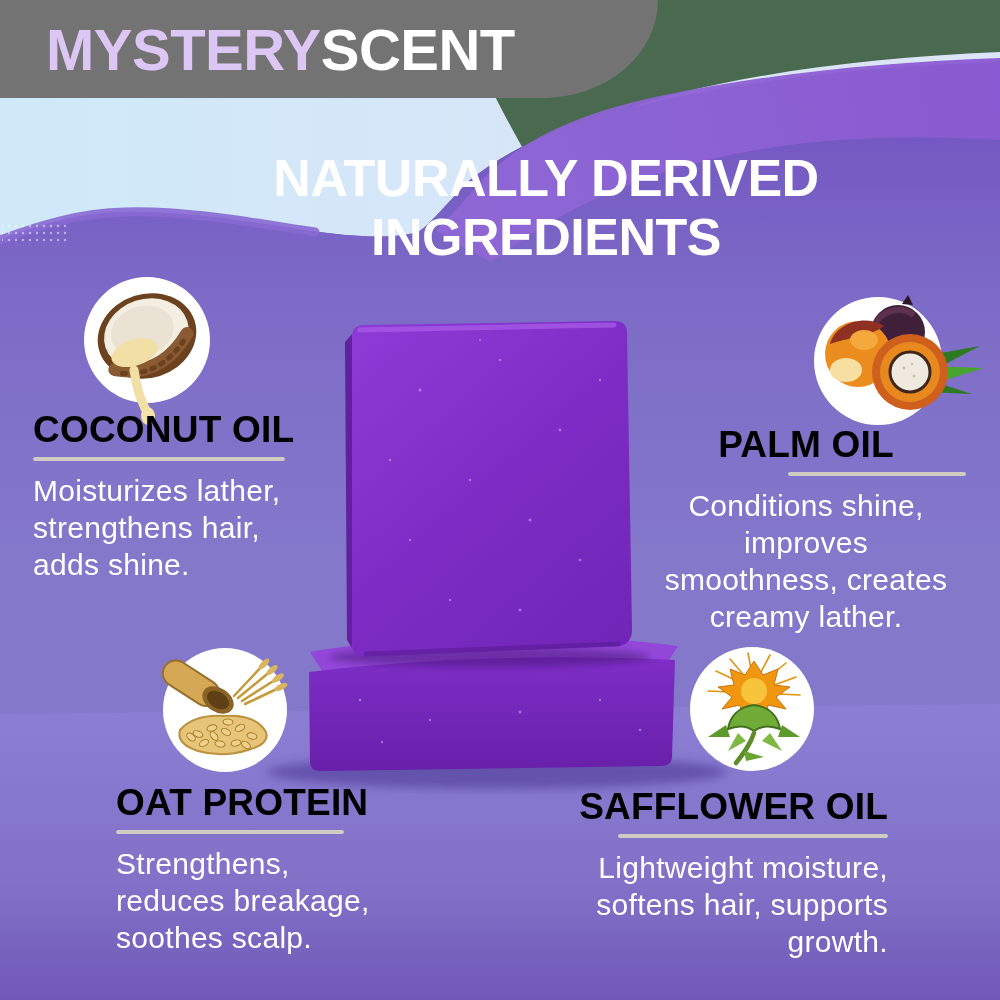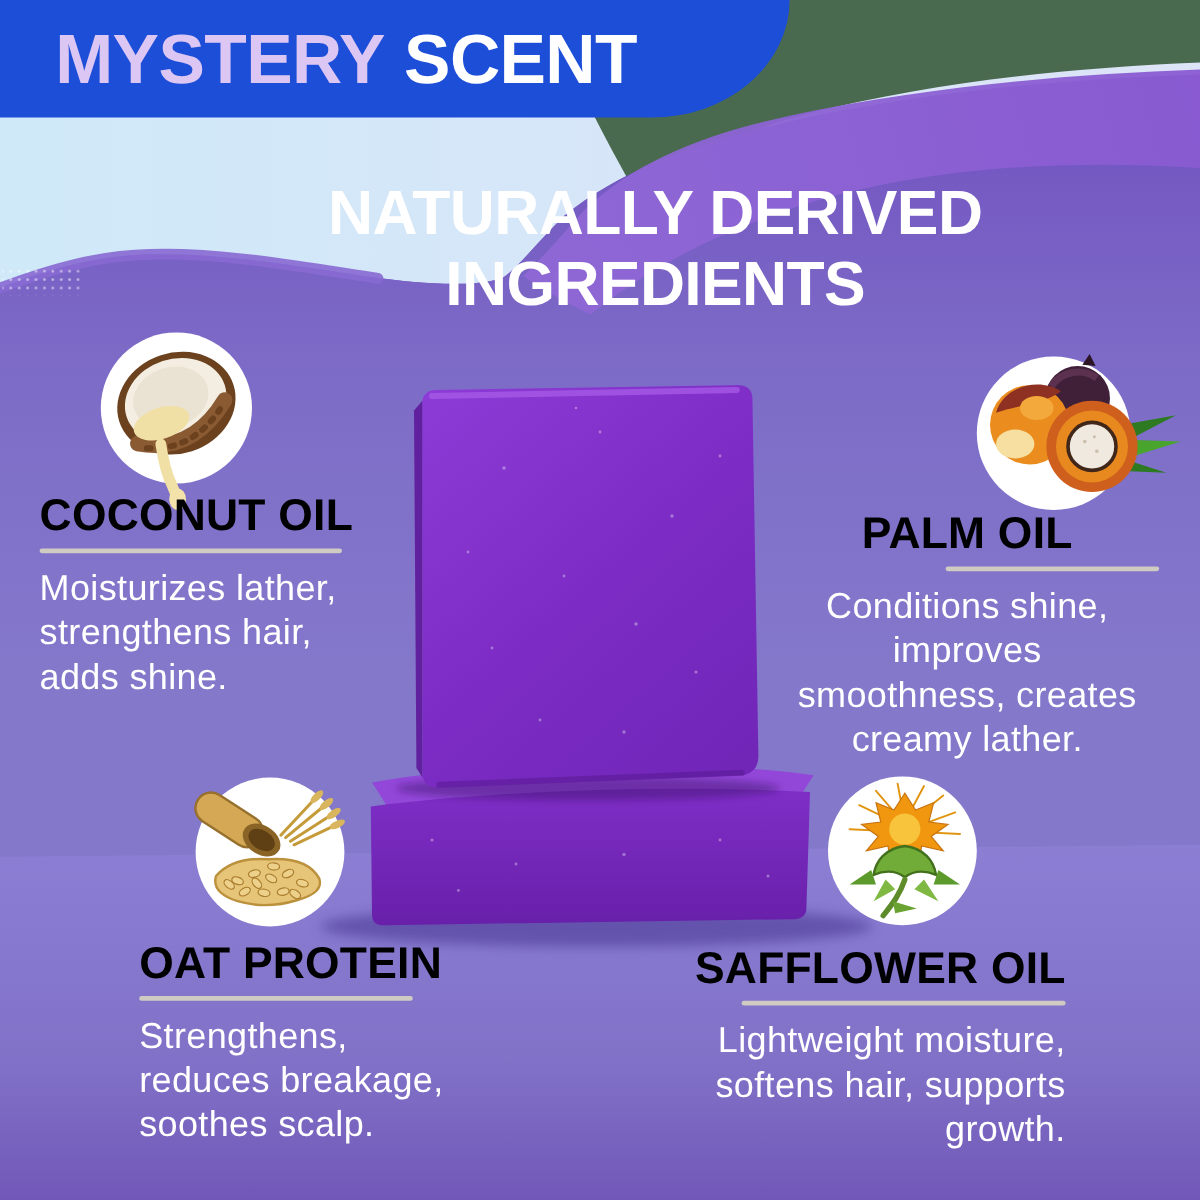--- a/index.html
+++ b/index.html
@@ -6,25 +6,25 @@
   #stage{
     position:relative;width:1000px;height:1000px;overflow:hidden;
     font-family:"Liberation Sans", sans-serif;
     background:#8074c8;
   }
   #stage svg{display:block;}
   .abs{position:absolute;}
   
   .banner{
     position:absolute;left:0;top:0;width:658px;height:98px;
-    background:#1d4ed8;border-bottom-right-radius:115px 98px;
+    background:#737373;border-bottom-right-radius:115px 98px;
     z-index:5;display:flex;align-items:center;padding-left:46px;box-sizing:border-box;
   }
   .banner .w1{color:#dcc6f4;font-size:58px;font-weight:800;letter-spacing:-0.5px;}
-  .banner .w2{color:#ffffff;font-size:58px;font-weight:800;letter-spacing:-0.5px;margin-left:16px;}
+  .banner .w2{color:#ffffff;font-size:58px;font-weight:800;letter-spacing:-0.5px;}
   
   .main-title{
     position:absolute;left:0;top:149px;width:1000px;text-align:center;z-index:4;
     color:#ffffff;font-weight:800;font-size:52px;line-height:59px;letter-spacing:-0.5px;padding-left:46px;
   }
   
   .ing{position:absolute;z-index:4;}
   .ing h2{
     margin:0;font-size:37px;line-height:1.05;font-weight:700;
     color:#000000;letter-spacing:0.2px;

